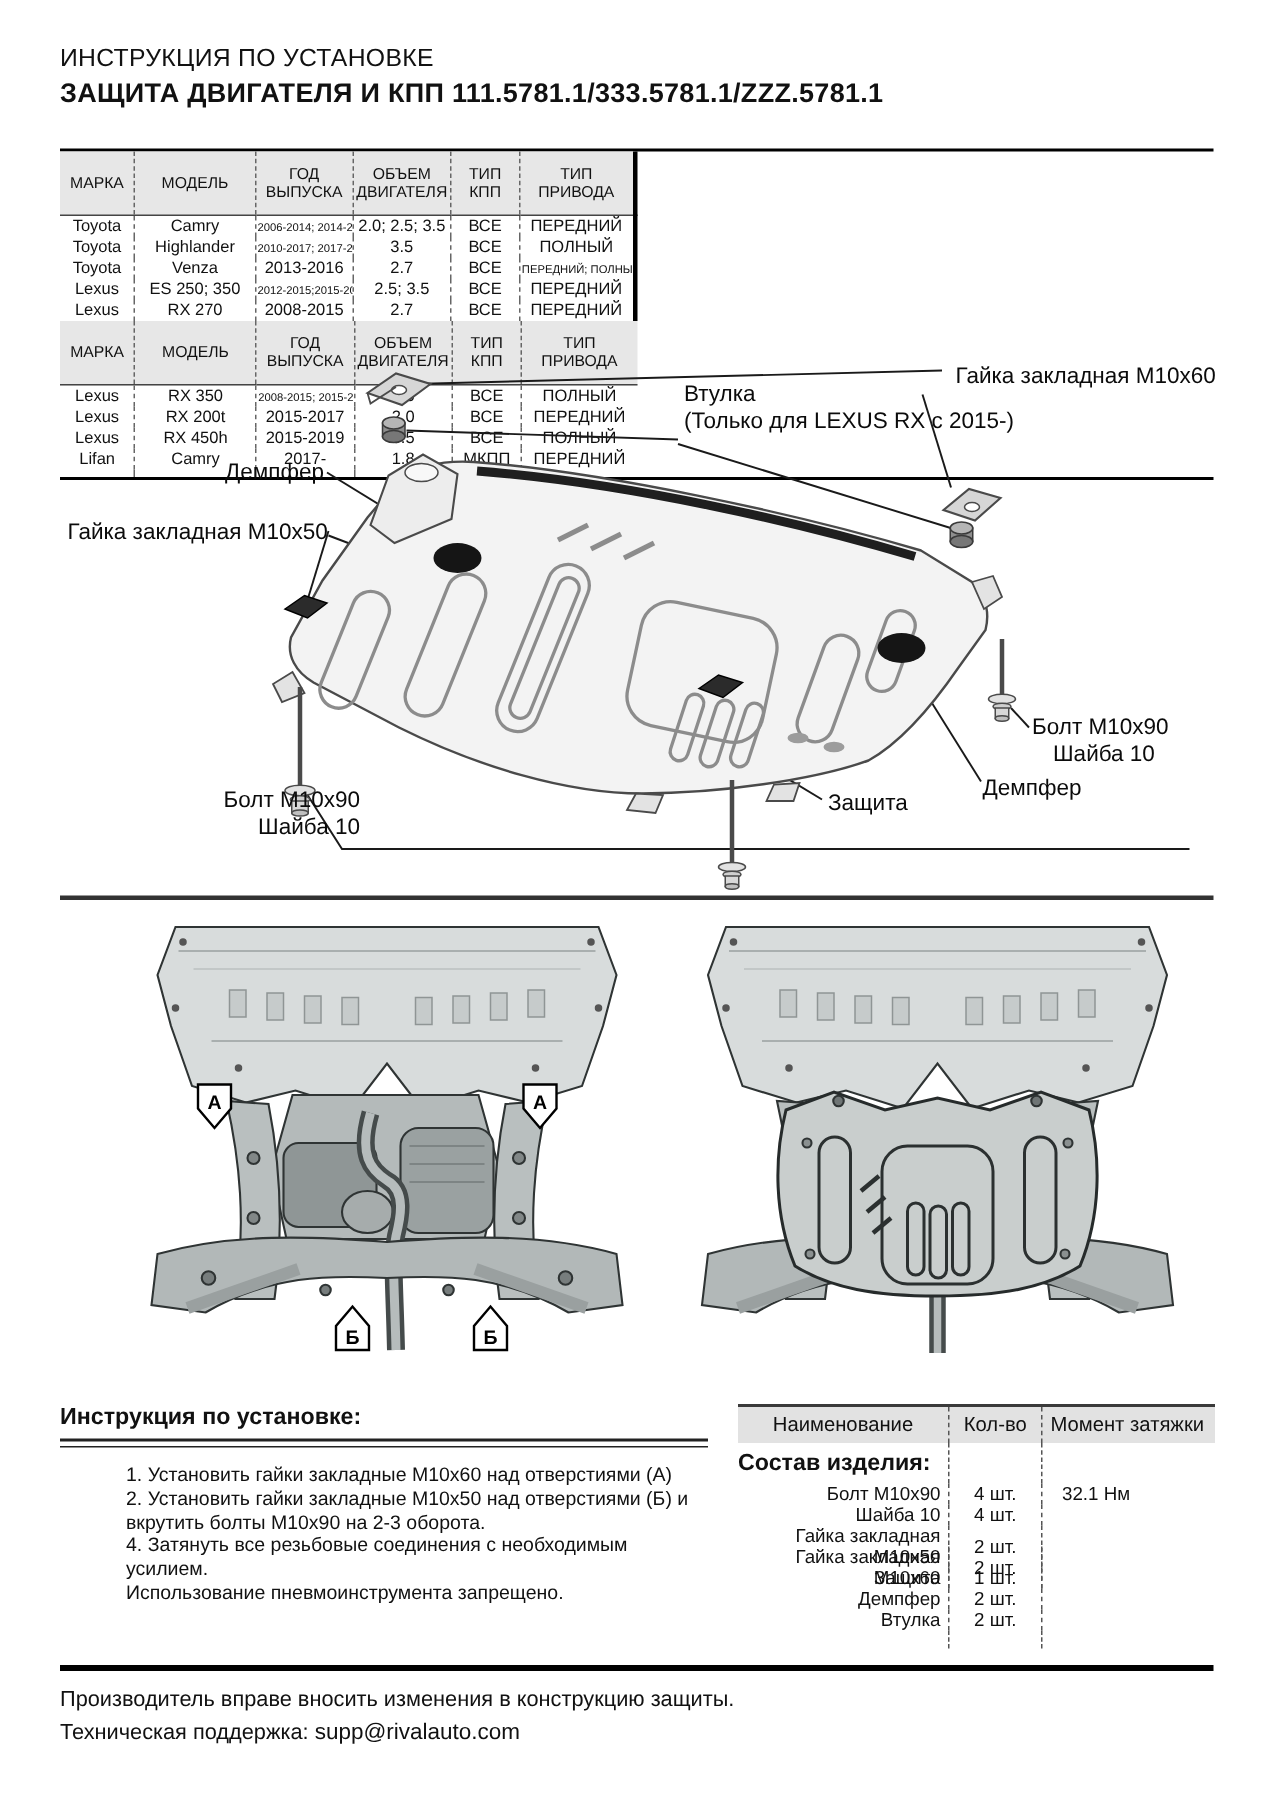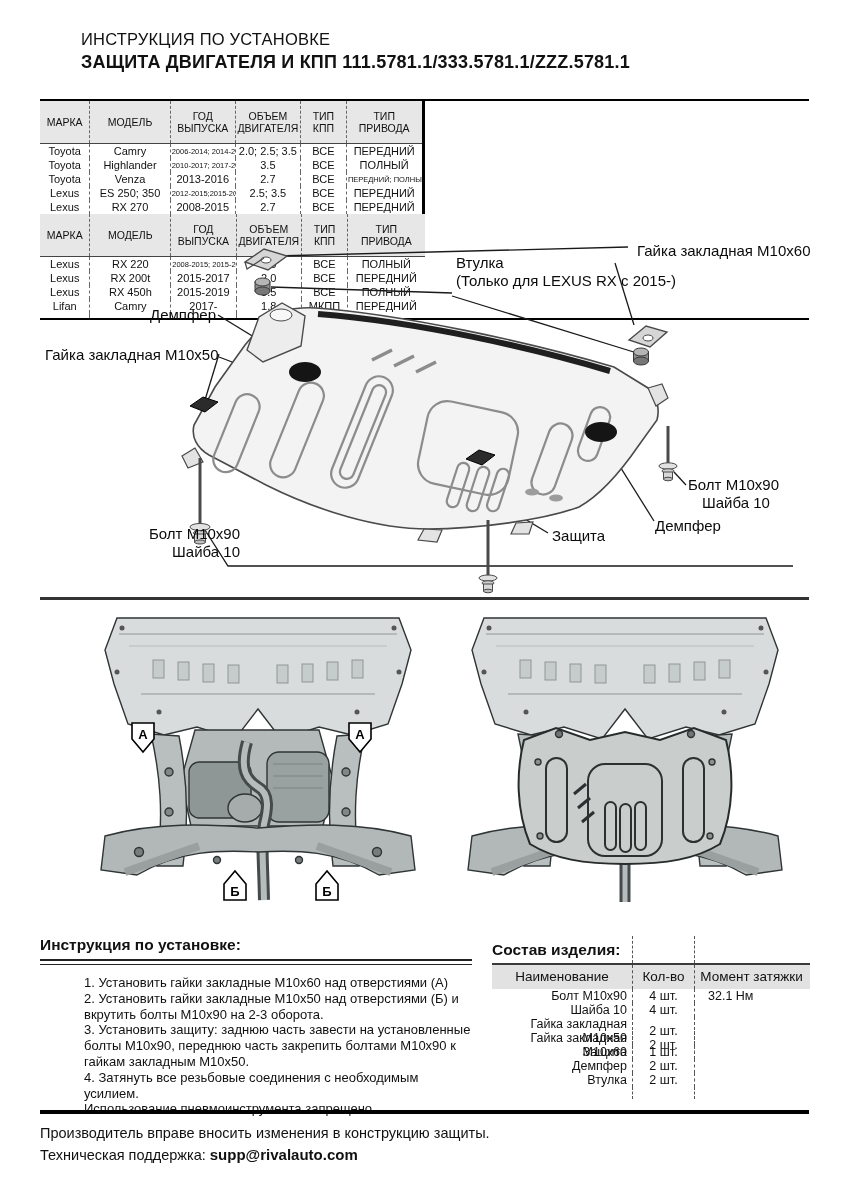--- a/index.html
+++ b/index.html
@@ -1,19 +1,19 @@
 <!DOCTYPE html>
 <html><head>
 <meta charset="utf-8">
 <style>
   html,body{margin:0;padding:0;background:#fff;}
   .page{position:relative;width:849px;height:1200px;background:#fff;overflow:hidden;
         font-family:"Liberation Sans",sans-serif;color:#111;}
   
-  .doc-header{position:absolute;left:40px;top:30px;margin-left:41px;}
+  .doc-header{position:absolute;left:40px;top:30px;}
   .doc-type{font-size:16.5px;letter-spacing:.2px;}
   .doc-title{font-size:18px;font-weight:bold;margin-top:3px;letter-spacing:.2px;}
   
   .fitment{position:absolute;left:40px;top:99px;width:769px;display:flex;
            border-top:2.5px solid #000;border-bottom:2px solid #000;flex-direction:column;}
   .fitment table{border-collapse:collapse;width:50%;height:104px;table-layout:fixed;}
   .fitment table.left{border-right:3px solid #000;}
   .fitment th{background:#e7e7e7;font-weight:normal;font-size:10.5px;line-height:1.15;
               height:38px;vertical-align:middle;text-align:center;padding:2px 1px;
               border-bottom:1.5px solid #444;}
@@ -51,21 +51,21 @@
   .phead{background:#e2e2e2;border-top:2.5px solid #3a3a3a;height:24px;}
   .phead .pcell{font-size:13.5px;justify-content:center;}
   .prow.data{height:14px;}
   .pname{justify-content:flex-end;padding-right:5px;text-align:right;}
   .pqty{justify-content:center;}
   .ptorque{padding-left:13px;}
   .prow.ext{height:12px;}
   
   .footer{position:absolute;left:40px;top:1123px;width:769px;}
   .footer div{font-size:14.5px;line-height:21px;}
-  .footer .email{font-weight:bold;font-size:15px;text-align:center;}
+  .footer .email{font-weight:normal;font-size:15px;text-align:center;}
 </style>
 </head>
 <body>
 
 <div class="page">
 
   <div class="doc-header">
     <div class="doc-type">ИНСТРУКЦИЯ ПО УСТАНОВКЕ</div>
     <div class="doc-title">ЗАЩИТА ДВИГАТЕЛЯ И КПП 111.5781.1/333.5781.1/ZZZ.5781.1</div>
   </div>
@@ -156,21 +156,21 @@
             <th>МОДЕЛЬ</th>
             <th>ГОД ВЫПУСКА</th>
             <th>ОБЪЕМ ДВИГАТЕЛЯ</th>
             <th>ТИП КПП</th>
             <th>ТИП ПРИВОДА</th>
           </tr>
         </thead>
       <tbody id="fit-right-body">
           <tr>
             <td>Lexus</td>
-            <td>RX 220</td>
+            <td>RX 350</td>
             <td class="xs">2008-2015; 2015-2019</td>
             <td>3.5</td>
             <td>ВСЕ</td>
             <td>ПОЛНЫЙ</td>
           </tr>
           <tr>
             <td>Lexus</td>
             <td>RX 200t</td>
             <td>2015-2017</td>
             <td>2.0</td>
@@ -443,36 +443,35 @@
       </g>
     </svg>
   </div>
 
   <div class="instructions">
     <div class="sec-title">Инструкция по установке:</div>
     <div class="rule"></div>
     <div class="steps" id="steps">
         <p class="step">1. Установить гайки закладные М10х60 над отверстиями (А)</p>
         <p class="step">2. Установить гайки закладные М10х50 над отверстиями (Б) и вкрутить болты М10х90 на 2-3 оборота.</p>
-        <p class="step">3. Установить защиту: заднюю часть завести на установленные болты М10х90, переднюю часть закрепить болтами М10х90 к гайкам закладным М10х50.</p>
         <p class="step">4. Затянуть все резьбовые соединения с необходимым усилием.</p>
         <p class="step">Использование пневмоинструмента запрещено.</p>
       </div>
   </div>
 
   <div class="parts">
+    <div class="prow phead">
+      <div class="pcell">Наименование</div>
+      <div class="pcell c2">Кол-во</div>
+      <div class="pcell c3">Момент затяжки</div>
+    </div>
     <div class="prow title-row">
       <div class="pcell">Состав изделия:</div>
       <div class="pcell c2"></div>
       <div class="pcell c3"></div>
-    </div>
-    <div class="prow phead">
-      <div class="pcell">Наименование</div>
-      <div class="pcell c2">Кол-во</div>
-      <div class="pcell c3">Момент затяжки</div>
     </div>
     <div id="parts-body">
         <div class="prow data">
           <div class="pcell pname">Болт М10х90</div>
           <div class="pcell pqty c2">4 шт.</div>
           <div class="pcell ptorque c3">32.1 Нм</div>
         </div>
         <div class="prow data">
           <div class="pcell pname">Шайба 10</div>
           <div class="pcell pqty c2">4 шт.</div>

